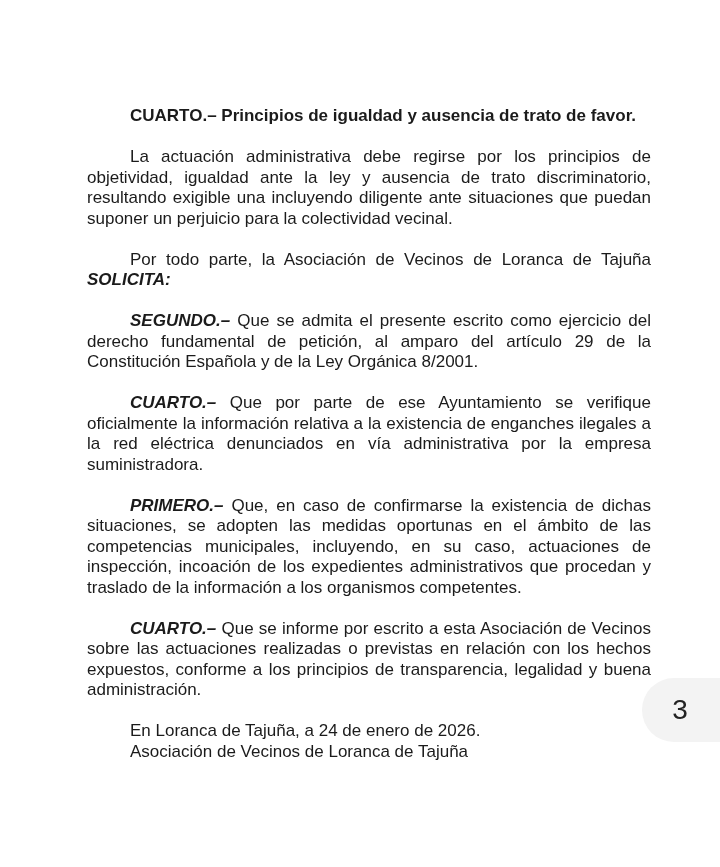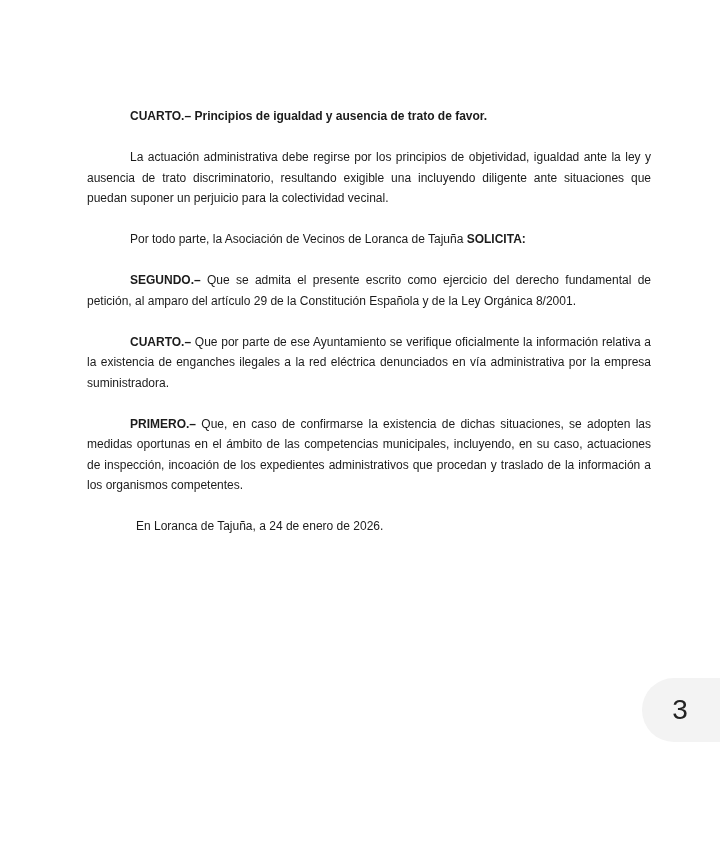--- a/index.html
+++ b/index.html
@@ -13,36 +13,37 @@
       position: relative;
       overflow: hidden;
       font-family: "Liberation Sans", "DejaVu Sans", sans-serif;
       color: #1b1b1b;
     }
     .page {
       position: absolute;
       left: 87px;
       top: 106px;
       width: 564px;
-      font-size: 12px;
+      font-size: 17px;
       line-height: 20.5px;
     }
     .para {
       margin: 0 0 20.5px 0;
       text-align: justify;
       text-indent: 43px;
     }
     .heading {
       font-weight: bold;
     }
     .lead {
       font-weight: bold;
+      font-style: italic;
     }
     .sign {
-      margin: 6px;
+      margin: 0;
       padding-left: 43px;
       text-align: left;
     }
     .page-badge {
       position: absolute;
       left: 642px;
       top: 678px;
       width: 78px;
       height: 64px;
       background: #f3f3f3;
@@ -66,20 +67,22 @@
   <p class="para">La actuación administrativa debe regirse por los principios de objetividad, igualdad ante la ley y ausencia de trato discriminatorio, resultando exigible una incluyendo diligente ante situaciones que puedan suponer un perjuicio para la colectividad vecinal.</p>
 
   <p class="para"><span>Por todo parte, la Asociación de Vecinos de Loranca de Tajuña </span><span class="lead">SOLICITA:</span></p>
 
   <p class="para"><span class="lead">SEGUNDO.–</span><span> Que se admita el presente escrito como ejercicio del derecho fundamental de petición, al amparo del artículo 29 de la Constitución Española y de la Ley Orgánica 8/2001.</span></p>
 
   <p class="para"><span class="lead">CUARTO.–</span><span> Que por parte de ese Ayuntamiento se verifique oficialmente la información relativa a la existencia de enganches ilegales a la red eléctrica denunciados en vía administrativa por la empresa suministradora.</span></p>
 
   <p class="para"><span class="lead">PRIMERO.–</span><span> Que, en caso de confirmarse la existencia de dichas situaciones, se adopten las medidas oportunas en el ámbito de las competencias municipales, incluyendo, en su caso, actuaciones de inspección, incoación de los expedientes administrativos que procedan y traslado de la información a los organismos competentes.</span></p>
 
+  <p class="para"><span class="lead">CUARTO.–</span><span> Que se informe por escrito a esta Asociación de Vecinos sobre las actuaciones realizadas o previstas en relación con los hechos expuestos, conforme a los principios de transparencia, legalidad y buena administración.</span></p>
 
 
   <p class="sign">En Loranca de Tajuña, a 24 de enero de 2026.</p>
+  <p class="sign">Asociación de Vecinos de Loranca de Tajuña</p>
 </div>
 
 <div class="page-badge">
   <span>3</span>
 </div>
 
 </body></html>

